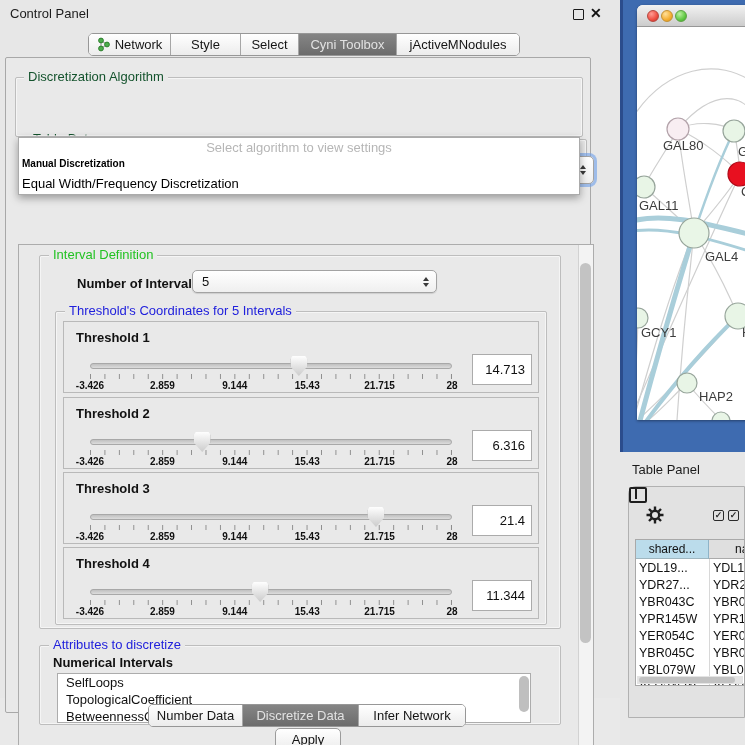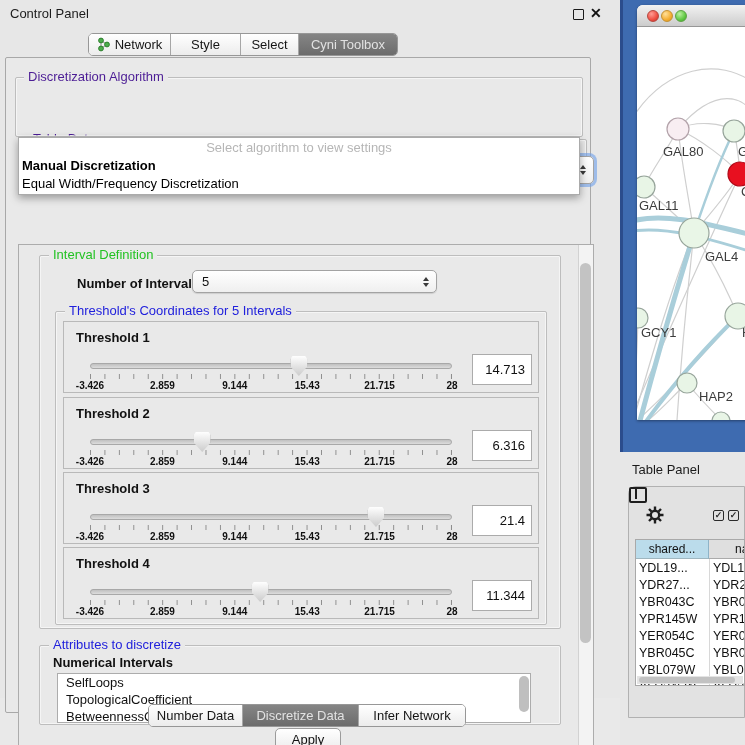--- a/index.html
+++ b/index.html
@@ -15,37 +15,37 @@
 
   .seg{position:absolute;display:flex;height:23px;border:1px solid #979797;border-radius:5px;overflow:hidden;background:#fff;}
   .seg .s{display:flex;align-items:center;justify-content:center;font-size:13px;color:#151515;
     background:linear-gradient(#FFFFFF,#ECECEC);border-right:1px solid #A6A6A6;}
   .seg .s:last-child{border-right:none;}
   .seg .s.sel{background:linear-gradient(#858585,#6C6C6C);color:#E2E2E2;}
 
   #outer-panel{position:absolute;left:5px;top:57px;width:586px;height:656px;border:1px solid #A8A8A8;border-radius:2px;background:#E9E9E9;}
 
   .groupbox{position:absolute;border:1px solid #BDBDBD;border-radius:2px;box-shadow:inset 0 0 0 1px rgba(255,255,255,.55);}
-  .grouptitle{position:absolute;font-size:13px;background:#E9E9E9;padding:0 4px;line-height:13px;color:#4c1d95;white-space:nowrap;}
+  .grouptitle{position:absolute;font-size:13px;background:#E9E9E9;padding:0 4px;line-height:13px;color:#14532d;white-space:nowrap;}
   .gt-green{color:#23C223;}
   .gt-blue{color:#2121DC;}
 
   .combo{position:absolute;background:linear-gradient(#FFFFFF,#EFEFEF);border:1px solid #A3A3A3;border-radius:5px;
     box-shadow:0 1px 1px rgba(0,0,0,.12);font-size:13px;color:#111;display:flex;align-items:center;padding:0 24px 0 9px;overflow:hidden;white-space:nowrap;}
   .stepper{position:absolute;right:7px;top:50%;transform:translateY(-50%);display:flex;flex-direction:column;align-items:center;gap:2px;}
   .up{width:0;height:0;border-left:3px solid transparent;border-right:3px solid transparent;border-bottom:4px solid #3a3a3a;}
   .dn{width:0;height:0;border-left:3px solid transparent;border-right:3px solid transparent;border-top:4px solid #3a3a3a;}
 
   
   #algo-combo{left:302px;top:98px;width:286px;height:28px;z-index:2;box-shadow:0 0 0 3px rgba(110,160,235,.6);}
 
   #popup{position:absolute;left:12px;top:79px;width:562px;height:58px;background:#fff;border:1px solid #ABABAB;
     box-shadow:0 3px 8px rgba(0,0,0,.35);z-index:3;}
   #popup .ph{position:absolute;left:0;right:0;top:2px;text-align:center;font-size:13px;color:#B6B6B6;}
-  #popup .it1{position:absolute;left:3px;top:20px;font-size:13px;font-weight:bold;color:#000;}
+  #popup .it1{position:absolute;left:3px;top:20px;font-size:10px;font-weight:bold;color:#000;}
   #popup .it2{position:absolute;left:3px;top:38px;font-size:13px;color:#000;}
 
   
   #scrollregion{position:absolute;left:12px;top:186px;width:576px;height:514px;border:1px solid #ACACAC;background:#E9E9E9;overflow:hidden;}
   #vscroll-track{position:absolute;right:0;top:0;width:15px;height:512px;background:#F3F3F3;border-left:1px solid #D2D2D2;}
   #vscroll-thumb{position:absolute;right:2px;top:18px;width:11px;height:380px;border-radius:6px;background:#C3C3C3;}
 
   .boldlbl{position:absolute;font-size:13px;font-weight:bold;color:#111;}
 
   .tpanel{position:absolute;left:44px;width:476px;height:72px;border:1px solid #B9B9B9;background:#E9E9E9;}
@@ -124,20 +124,23 @@
       <span>Network</span>
     </div>
     <div class="s" style="width:70px;">
         <span>Style</span>
       </div>
     <div class="s" style="width:58px;">
         <span>Select</span>
       </div>
     <div class="s sel" style="width:98px;">
         <span>Cyni Toolbox</span>
+      </div>
+    <div class="s" style="width:122px;">
+        <span>jActiveMNodules</span>
       </div>
   </div>
 
   <div id="outer-panel">
 
     <div class="groupbox" style="left:9px;top:19px;width:568px;height:60px;z-index:1;"></div>
     <span class="grouptitle" style="left:18px;top:12px;z-index:1;">Discretization Algorithm</span>
     <div class="combo" id="algo-combo">
       <span class="stepper">
           <span class="up"></span>
@@ -316,21 +319,21 @@
           <circle cx="97" cy="103" r="11" fill="#E8F5E6"></circle>
           <circle cx="103" cy="146" r="12" fill="#E81020" stroke="#B00A18"></circle>
           <circle cx="7" cy="159" r="11" fill="#E8F5E6"></circle>
           <circle cx="57" cy="205" r="15" fill="#E9F6E7"></circle>
           <circle cx="1" cy="290" r="10" fill="#E8F5E6"></circle>
           <circle cx="101" cy="288" r="13" fill="#E8F5E6"></circle>
           <circle cx="50" cy="355" r="10" fill="#E8F5E6"></circle>
           <circle cx="84" cy="393" r="9" fill="#E8F5E6"></circle>
         </g>
       </svg>
-      <span class="nlabel" style="left:26px;top:116px;text-align:right;">GAL80</span>
+      <span class="nlabel" style="left:26px;top:110px;text-align:right;">GAL80</span>
       <span class="nlabel" style="left:101px;top:116px;">GA</span>
       <span class="nlabel" style="left:104px;top:156px;">C</span>
       <span class="nlabel" style="left:2px;top:170px;">GAL11</span>
       <span class="nlabel" style="left:68px;top:221px;">GAL4</span>
       <span class="nlabel" style="left:4px;top:297px;">GCY1</span>
       <span class="nlabel" style="left:105px;top:297px;">H</span>
       <span class="nlabel" style="left:62px;top:361px;">HAP2</span>
     </div>
   </div>
 </div>

